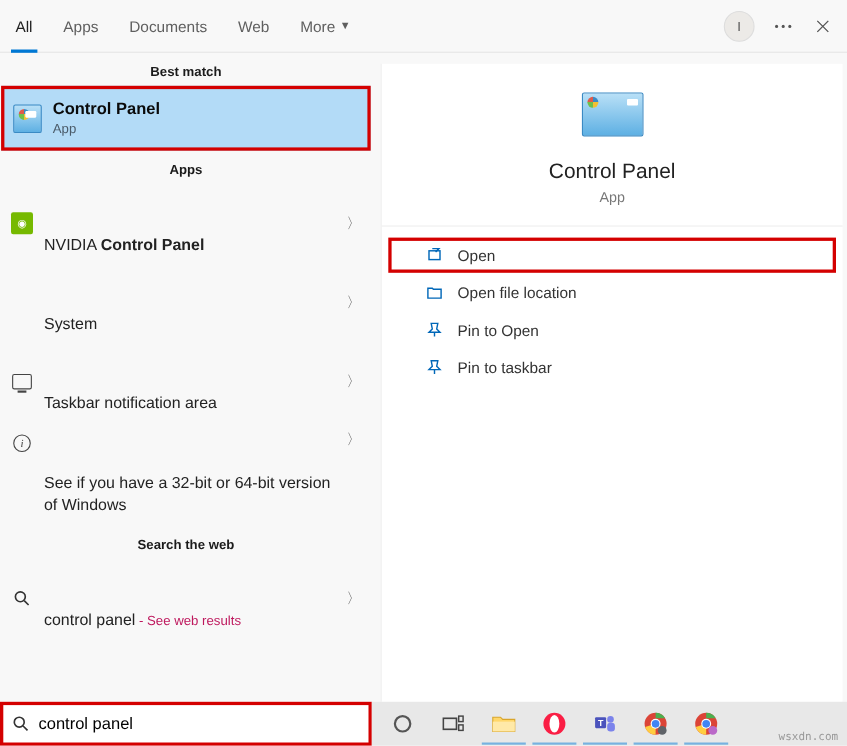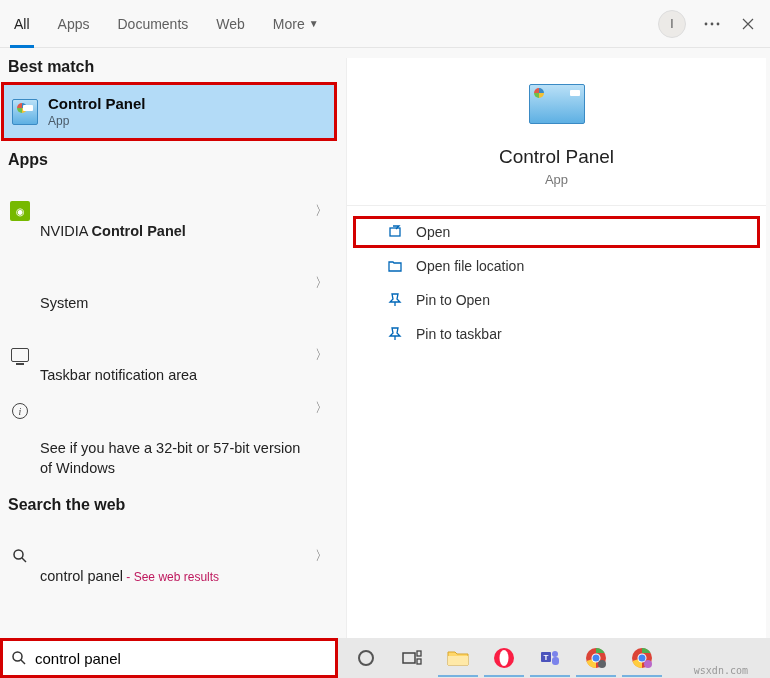--- a/index.html
+++ b/index.html
@@ -13,21 +13,21 @@
   .tab .chev { margin-left: 4px; font-size: 10px; }
   .spacer { flex: 1; }
   .avatar { width: 28px; height: 28px; border-radius: 50%; background: #eceae7; display: flex; align-items: center; justify-content: center; font-size: 12px; color: #555; margin: 0 8px; border: 1px solid #ddd; }
   .hdr-btn { width: 36px; height: 36px; display: flex; align-items: center; justify-content: center; color: #555; cursor: pointer; font-size: 14px; }
 
   
   .content { display: flex; height: calc(100% - 48px - 40px); }
   .left { width: 338px; overflow: hidden; }
   .right { flex: 1; background: #fff; border-left: 1px solid #eee; margin: 10px 4px 0 8px; }
 
-  .section-label { font-size: 16px; font-weight: 600; color: #1b1b1b; padding: 10px 8px 6px 8px; }
+  .section-label { font-size: 12px; font-weight: 600; color: #1b1b1b; padding: 10px 8px 6px 8px; text-align: center; }
 
   .result-row { display: flex; align-items: center; padding: 8px 10px 8px 8px; cursor: pointer; }
   .result-row .icon-box { width: 24px; height: 24px; flex-shrink: 0; margin-right: 8px; display: flex; align-items: center; justify-content: center; }
   .result-row .txt { flex: 1; font-size: 14.5px; color: #222; margin-top: 40px; }
   .result-row .sub { font-size: 12px; color: #be185d; }
   .result-row .chev { color: #666; font-size: 13px; }
 
   .best-match { background: #b3dbf7; padding: 10px 8px 10px 8px; border: 3px solid #d40000; margin: 0 1px 0 1px; }
   .best-match .title { font-size: 15px; font-weight: 600; color: #0a0a0a; }
   .best-match .sub { font-size: 12px; color: #4a5a68; margin-top: 2px; }
@@ -47,21 +47,21 @@
 
   
   .searchbar { position: absolute; left: 0; bottom: 0; width: 338px; height: 40px; background: #fff; border: 3px solid #d40000; display: flex; align-items: center; padding: 0 8px; }
   .searchbar .sicon { margin-right: 8px; color: #333; }
   .searchbar input { border: none; outline: none; font-size: 15px; flex: 1; }
 
   
   .taskbar { position: absolute; right: 0; left: 338px; bottom: 0; height: 40px; background: #e8e8e8; display: flex; align-items: center; padding: 0 6px; gap: 2px; }
   .tb-btn { width: 44px; height: 38px; display: flex; align-items: center; justify-content: center; cursor: pointer; position: relative; }
   .tb-btn.active::after { content: ""; position: absolute; bottom: 0; left: 2px; right: 2px; height: 2px; background: #76b2e0; }
-  .watermark { position: absolute; right: 22px; bottom: 2px; font-size: 10px; color: #999; font-family: monospace; }
+  .watermark { position: absolute; right: 8px; bottom: 2px; font-size: 10px; color: #999; font-family: monospace; }
 
   
   .cp-icon { background: linear-gradient(#b9e0f7, #5eb0e3); border: 1px solid #3a8ac4; border-radius: 2px; position: relative; }
   .cp-icon::before { content: ""; position: absolute; left: 4px; top: 3px; width: 10px; height: 10px; border-radius: 50%; background: conic-gradient(#3a8ac4 0 90deg, #f3c033 90deg 180deg, #6fbf4b 180deg 270deg, #e05a4a 270deg 360deg); }
   .cp-icon::after { content: ""; position: absolute; right: 4px; top: 5px; width: 10px; height: 6px; background: #fff; border-radius: 1px; }
 
   .monitor-icon { width: 18px; height: 14px; border: 1.5px solid #444; border-radius: 2px; position: relative; }
   .monitor-icon::after { content: ""; position: absolute; left: 4px; right: 4px; bottom: -4px; height: 2px; background: #444; }
 
   .info-icon { width: 16px; height: 16px; border: 1.5px solid #444; border-radius: 50%; display: flex; align-items: center; justify-content: center; font-size: 10px; font-style: italic; font-family: serif; color: #444; }
@@ -140,21 +140,21 @@
           <div class="monitor-icon"></div>
         </div>
       <div class="txt">Taskbar notification area</div>
       <div class="chev">〉</div>
     </div>
 
     <div class="result-row" style="align-items:flex-start;">
       <div class="icon-box">
           <div class="info-icon">i</div>
         </div>
-      <div class="txt" style="line-height:1.35">See if you have a 32-bit or 57-bit version of Windows</div>
+      <div class="txt" style="line-height:1.35">See if you have a 32-bit or 64-bit version of Windows</div>
       <div class="chev">〉</div>
     </div>
 
     <div class="section-label">Search the web</div>
     <div class="result-row">
       <div class="icon-box">
         <svg width="16" height="16" viewBox="0 0 16 16">
             <circle cx="6.5" cy="6.5" r="4.5" fill="none" stroke="#333" stroke-width="1.5"></circle>
             <line x1="10" y1="10" x2="14" y2="14" stroke="#333" stroke-width="1.5"></line>
           </svg>

